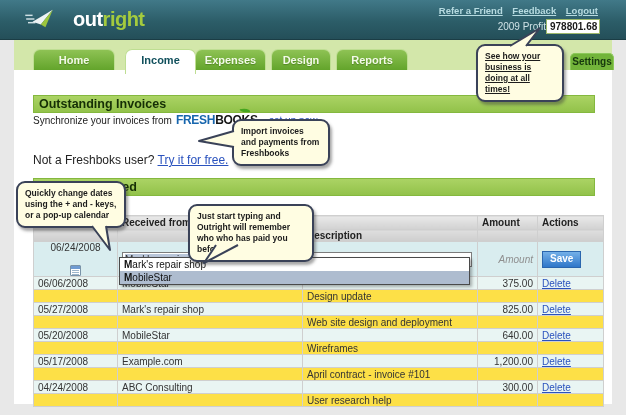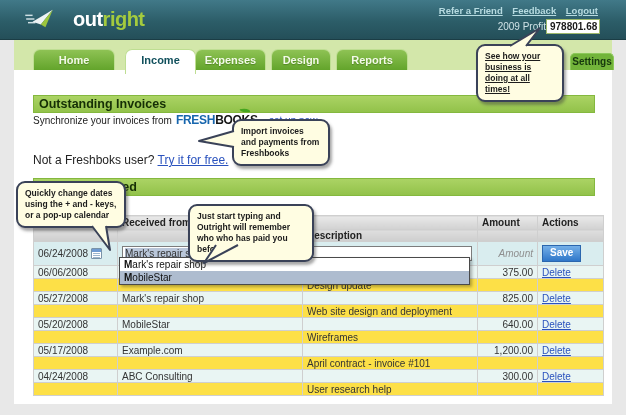--- a/index.html
+++ b/index.html
@@ -92,21 +92,21 @@
   .payer-input {
     width:350px; height:15px; background:#fff; border:1px solid #7c7c7c;
     font-size:10px; line-height:13px; padding:0 2px; cursor:text;
   }
   .sel-text { background:#b9c6d9; }
   .save-btn {
     display:inline-block; background:linear-gradient(#74b0e8,#2f77c9);
     border:1px solid #2a66ae; border-radius:0; color:#fff;
     font-weight:bold; font-size:10px; line-height:12px; padding:1px 7px 2px; cursor:pointer;
   }
-  .date-wrap { display:flex; align-items:center; gap:3px; }
+  .date-wrap { display:flex; align-items:center; gap:12px;flex-direction:column; }
   .cal-icon { display:inline-block; width:11px; height:11px; border:1px solid #7a93a8;
               background:linear-gradient(#6f9bd2 0 3px, #ffffff 3px); border-radius:1px; cursor:pointer;
               position:relative; }
   .cal-icon::after { content:""; position:absolute; left:1px; top:4px; width:7px; height:1px;
               box-shadow:0 2px 0 #9db6cc, 0 4px 0 #9db6cc; background:#9db6cc; }
   
   .dropdown {
     position:absolute; left:119px; top:257px; width:351px; z-index:6;
     background:#fff; border:1px solid #4a4a4a;
     box-shadow:2px 2px 3px rgba(0,0,0,0.3);

